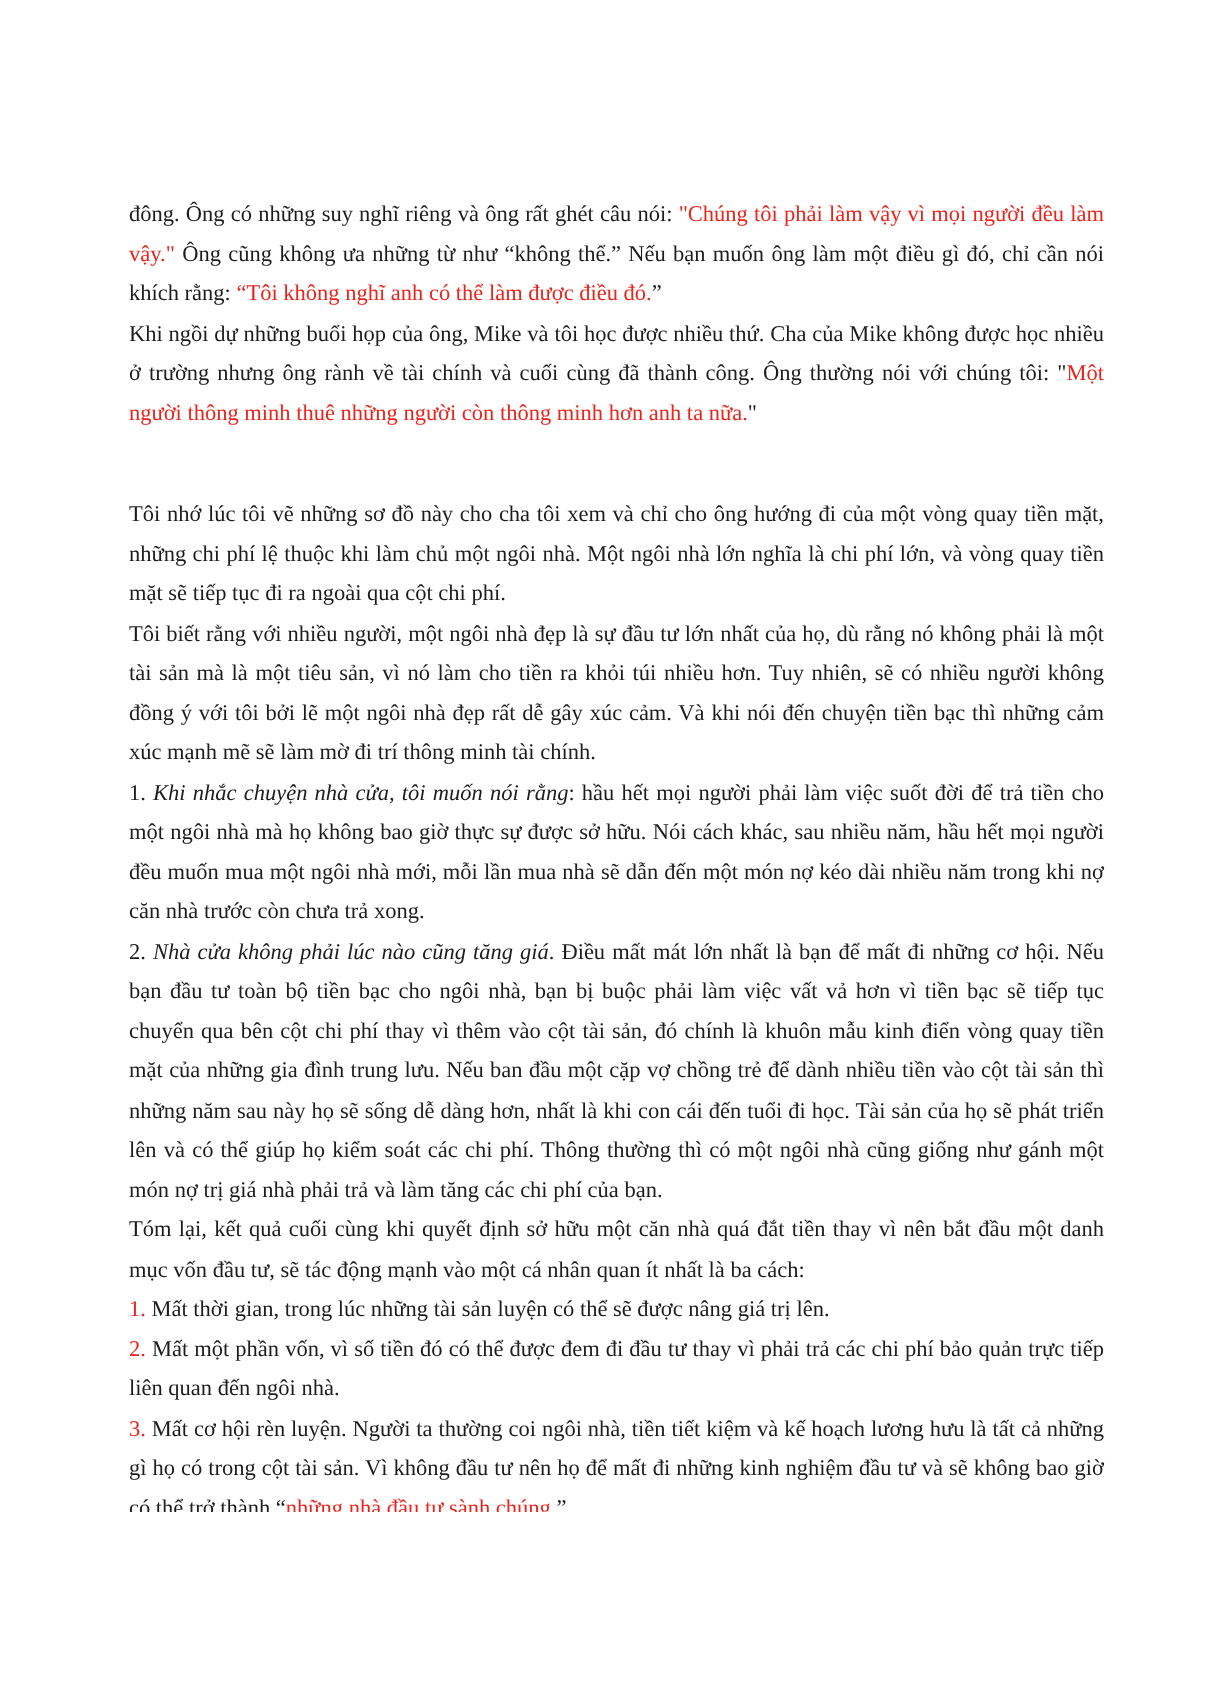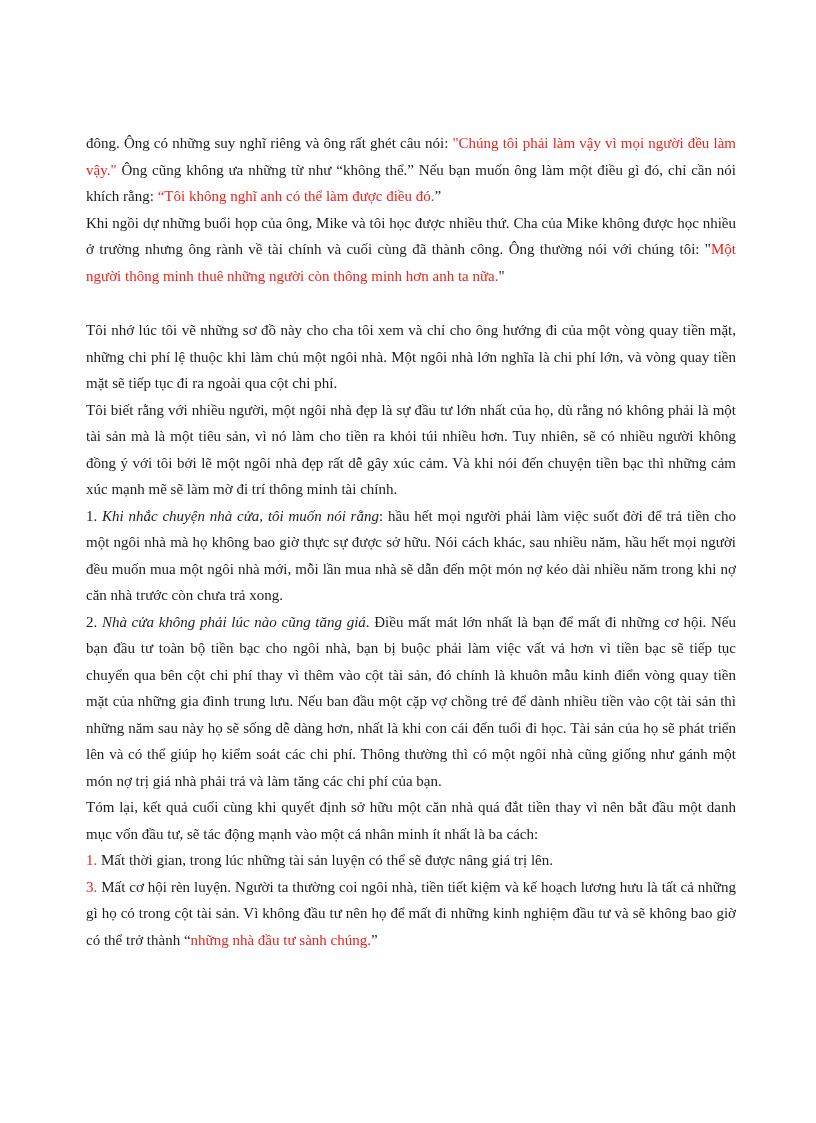--- a/index.html
+++ b/index.html
@@ -23,34 +23,35 @@
     font-size: 15px;
     line-height: 26.5px;
     text-align: justify;
     color: var(--ink, #1c1c1c);
   }
   .para {
     margin: 0;
     padding: 0;
   }
   .para.space-before {
-    margin-top: 28px;
+    margin-top: 41px;
   }
   .seg-n { color: var(--ink, #1c1c1c); }
   .seg-r { color: var(--red, #ea241c); }
   .seg-i { font-style: italic; color: var(--ink, #1c1c1c); }
 </style>
 </head>
 <body>
 
 <div class="page" style="background: rgb(255, 255, 255);">
   <div class="text-column" id="doc-body">
       <p class="para"><span class="seg-n">đông. Ông có những suy nghĩ riêng và ông rất ghét câu nói: </span><span class="seg-r">"Chúng tôi phải làm vậy vì mọi người đều làm vậy."</span><span class="seg-n"> Ông cũng không ưa những từ như “không thể.” Nếu bạn muốn ông làm một điều gì đó, chỉ cần nói khích rằng: </span><span class="seg-r">“Tôi không nghĩ anh có thể làm được điều đó.</span><span class="seg-n">”</span></p>
       <p class="para"><span class="seg-n">Khi ngồi dự những buổi họp của ông, Mike và tôi học được nhiều thứ. Cha của Mike không được học nhiều ở trường nhưng ông rành về tài chính và cuối cùng đã thành công. Ông thường nói với chúng tôi: "</span><span class="seg-r">Một người thông minh thuê những người còn thông minh hơn anh ta nữa.</span><span class="seg-n">"</span></p>
       <p class="para space-before"><span class="seg-n">Tôi nhớ lúc tôi vẽ những sơ đồ này cho cha tôi xem và chỉ cho ông hướng đi của một vòng quay tiền mặt, những chi phí lệ thuộc khi làm chủ một ngôi nhà. Một ngôi nhà lớn nghĩa là chi phí lớn, và vòng quay tiền mặt sẽ tiếp tục đi ra ngoài qua cột chi phí.</span></p>
       <p class="para"><span class="seg-n">Tôi biết rằng với nhiều người, một ngôi nhà đẹp là sự đầu tư lớn nhất của họ, dù rằng nó không phải là một tài sản mà là một tiêu sản, vì nó làm cho tiền ra khỏi túi nhiều hơn. Tuy nhiên, sẽ có nhiều người không đồng ý với tôi bởi lẽ một ngôi nhà đẹp rất dễ gây xúc cảm. Và khi nói đến chuyện tiền bạc thì những cảm xúc mạnh mẽ sẽ làm mờ đi trí thông minh tài chính.</span></p>
       <p class="para"><span class="seg-n">1. </span><span class="seg-i">Khi nhắc chuyện nhà cửa, tôi muốn nói rằng</span><span class="seg-n">: hầu hết mọi người phải làm việc suốt đời để trả tiền cho một ngôi nhà mà họ không bao giờ thực sự được sở hữu. Nói cách khác, sau nhiều năm, hầu hết mọi người đều muốn mua một ngôi nhà mới, mỗi lần mua nhà sẽ dẫn đến một món nợ kéo dài nhiều năm trong khi nợ căn nhà trước còn chưa trả xong.</span></p>
       <p class="para"><span class="seg-n">2. </span><span class="seg-i">Nhà cửa không phải lúc nào cũng tăng giá</span><span class="seg-n">. Điều mất mát lớn nhất là bạn để mất đi những cơ hội. Nếu bạn đầu tư toàn bộ tiền bạc cho ngôi nhà, bạn bị buộc phải làm việc vất vả hơn vì tiền bạc sẽ tiếp tục chuyển qua bên cột chi phí thay vì thêm vào cột tài sản, đó chính là khuôn mẫu kinh điển vòng quay tiền mặt của những gia đình trung lưu. Nếu ban đầu một cặp vợ chồng trẻ để dành nhiều tiền vào cột tài sản thì những năm sau này họ sẽ sống dễ dàng hơn, nhất là khi con cái đến tuổi đi học. Tài sản của họ sẽ phát triển lên và có thể giúp họ kiểm soát các chi phí. Thông thường thì có một ngôi nhà cũng giống như gánh một món nợ trị giá nhà phải trả và làm tăng các chi phí của bạn.</span></p>
-      <p class="para"><span class="seg-n">Tóm lại, kết quả cuối cùng khi quyết định sở hữu một căn nhà quá đắt tiền thay vì nên bắt đầu một danh mục vốn đầu tư, sẽ tác động mạnh vào một cá nhân minh ít nhất là ba cách:</span></p>
+      <p class="para"><span class="seg-n">Tóm lại, kết quả cuối cùng khi quyết định sở hữu một căn nhà quá đắt tiền thay vì nên bắt đầu một danh mục vốn đầu tư, sẽ tác động mạnh vào một cá nhân quan ít nhất là ba cách:</span></p>
       <p class="para"><span class="seg-r">1.</span><span class="seg-n"> Mất thời gian, trong lúc những tài sản luyện có thể sẽ được nâng giá trị lên.</span></p>
+      <p class="para"><span class="seg-r">2.</span><span class="seg-n"> Mất một phần vốn, vì số tiền đó có thể được đem đi đầu tư thay vì phải trả các chi phí bảo quản trực tiếp liên quan đến ngôi nhà.</span></p>
       <p class="para"><span class="seg-r">3.</span><span class="seg-n"> Mất cơ hội rèn luyện. Người ta thường coi ngôi nhà, tiền tiết kiệm và kế hoạch lương hưu là tất cả những gì họ có trong cột tài sản. Vì không đầu tư nên họ để mất đi những kinh nghiệm đầu tư và sẽ không bao giờ có thể trở thành “</span><span class="seg-r">những nhà đầu tư sành chúng.</span><span class="seg-n">”</span></p>
     </div>
 </div>
 
 </body></html>

